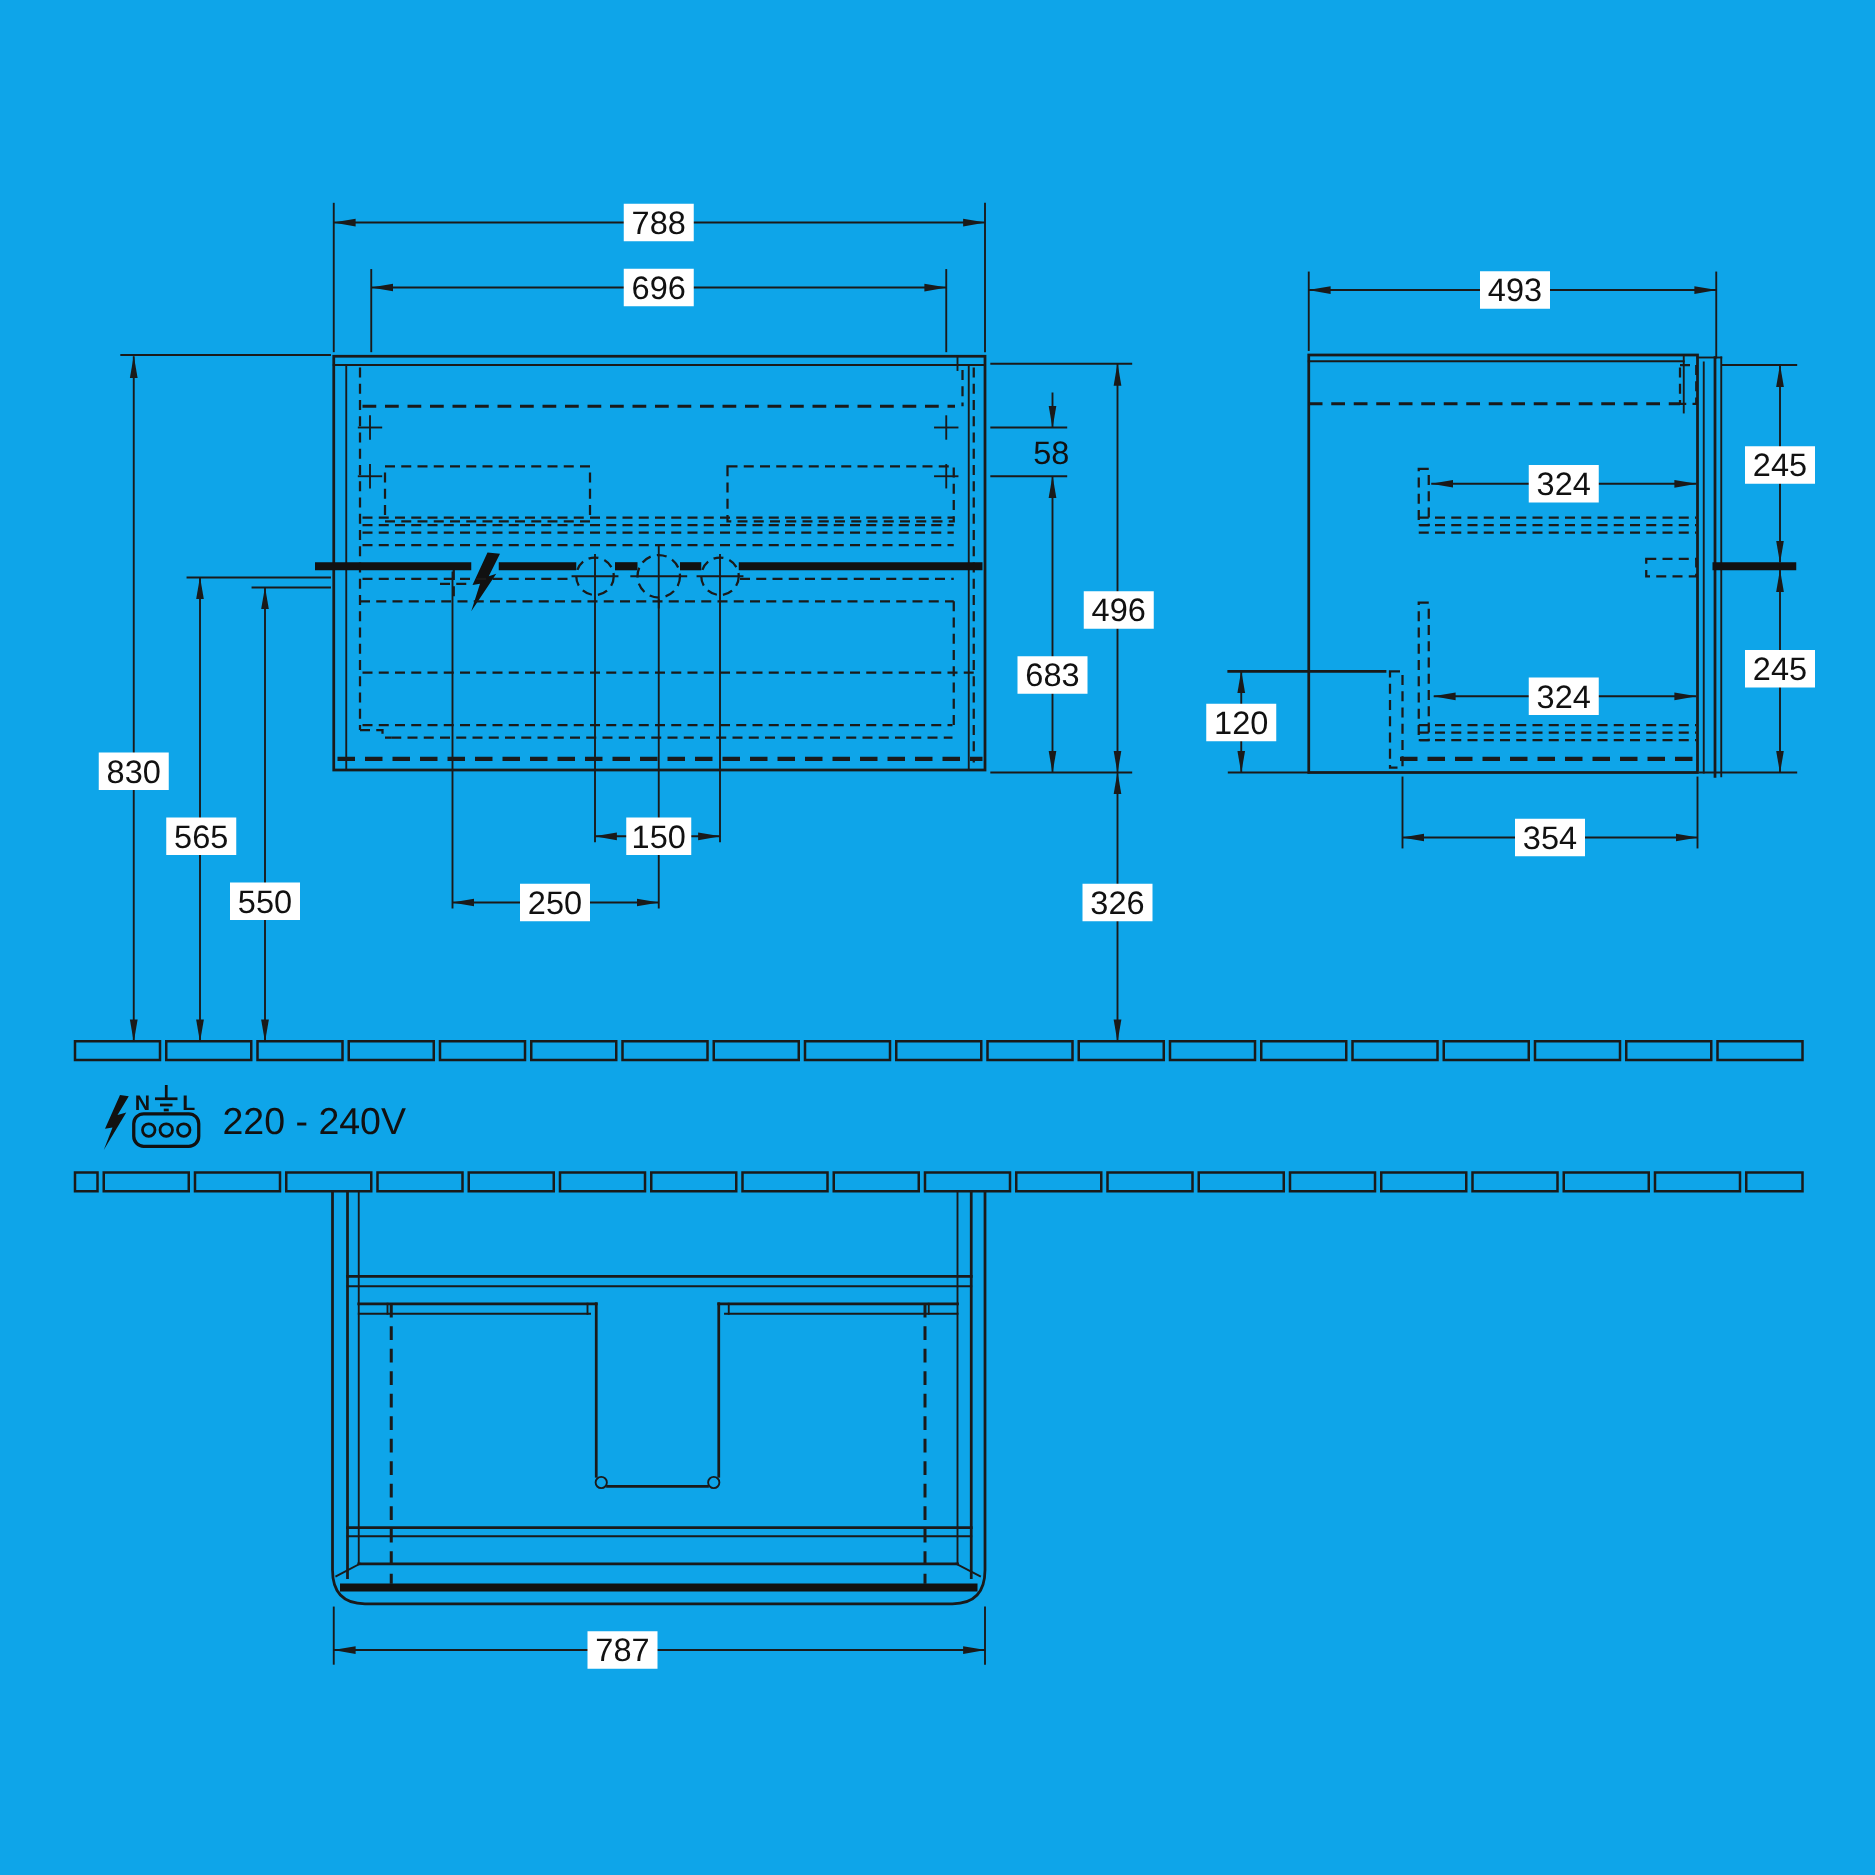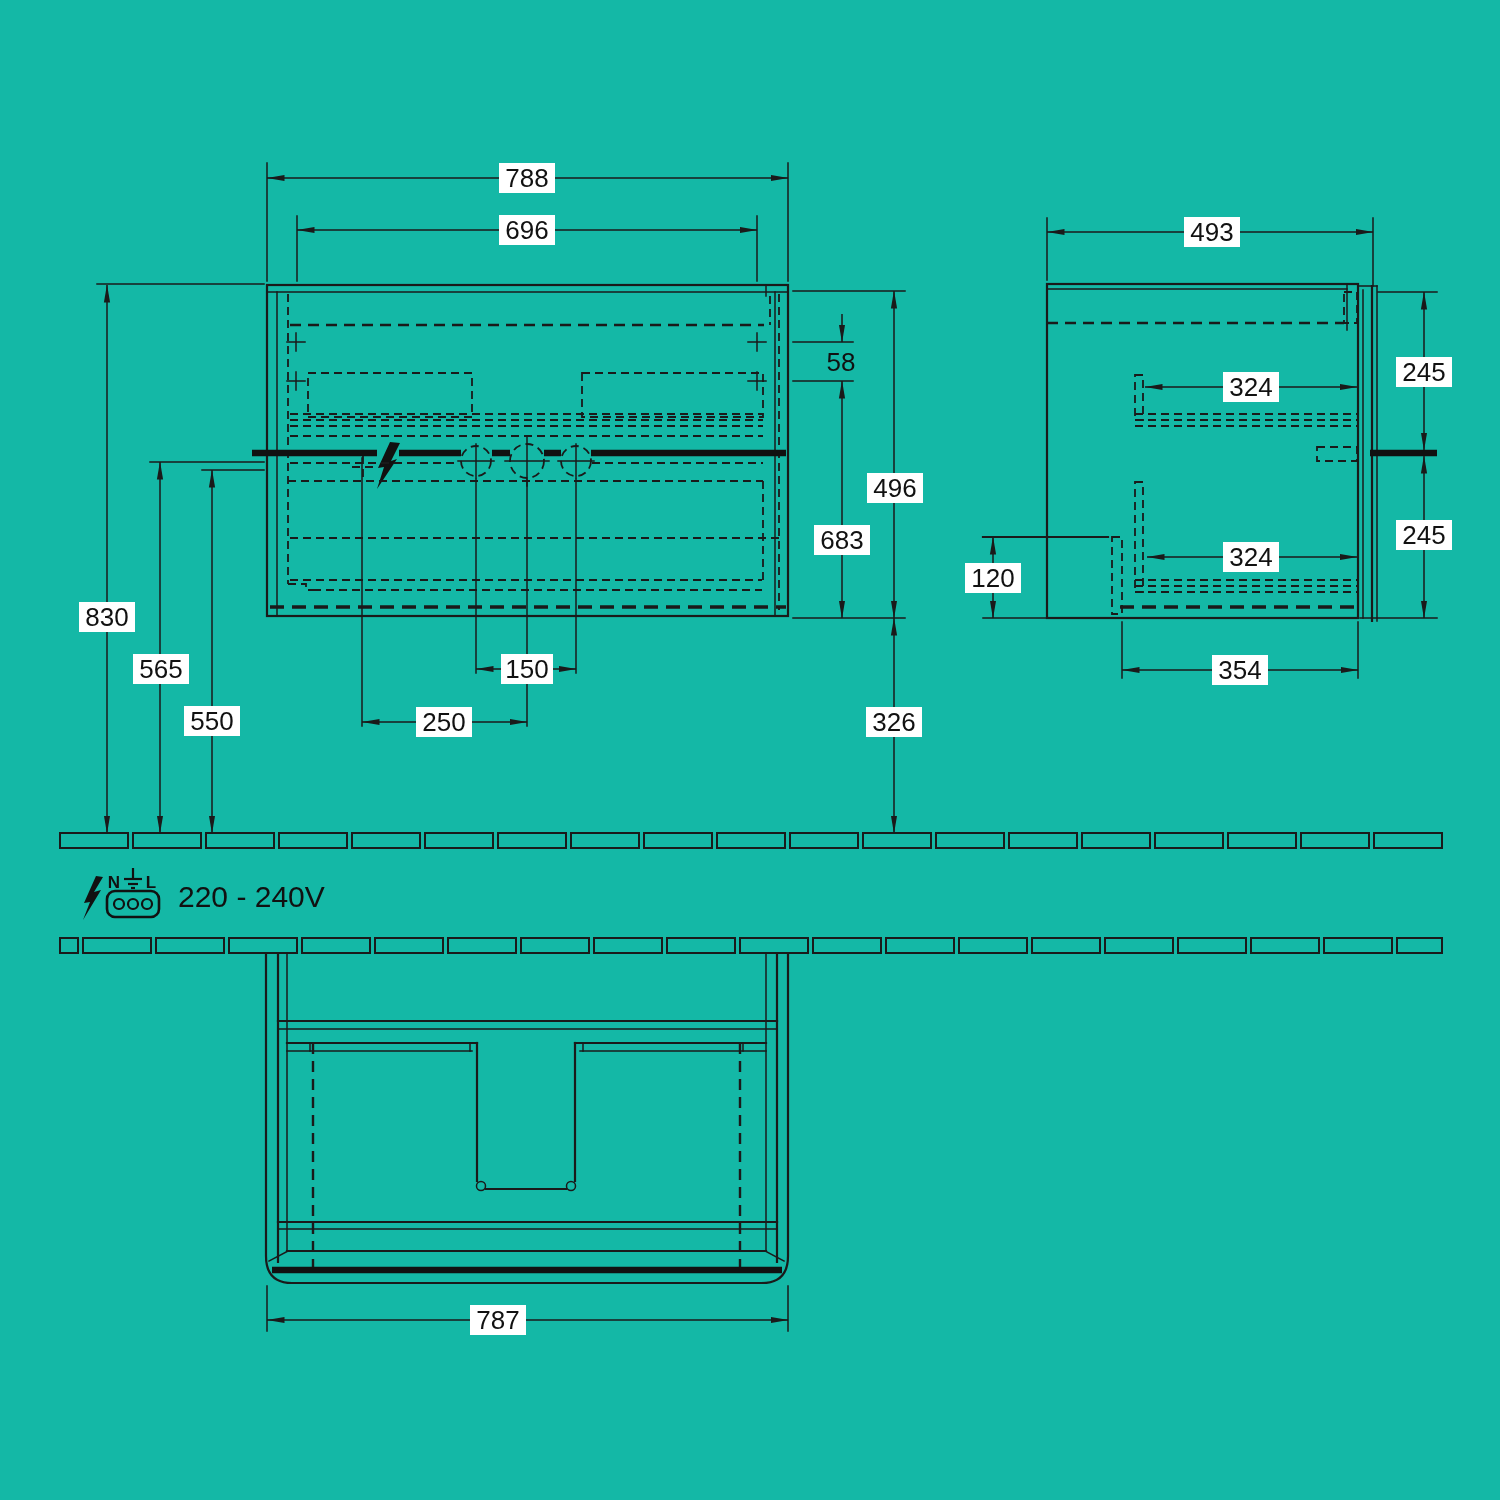--- a/index.html
+++ b/index.html
@@ -1,16 +1,16 @@
 <!DOCTYPE html>
 <html><head>
 <meta charset="utf-8">
 <style>
   html,body{margin:0;padding:0;background:#ffffff;}
-  .stage{width:1500px;height:1500px;background:#14b8a6;position:relative;text-decoration:underline;}
+  .stage{width:1500px;height:1500px;background:#0ea5e9;position:relative;text-decoration:underline;}
   svg{display:block;}
   .ln{stroke:#1a1a1a;stroke-width:2.2;fill:none;stroke-linecap:square;}
   .thin{stroke:#1a1a1a;stroke-width:1.5;fill:none;stroke-linecap:square;}
   .dash{stroke:#1a1a1a;stroke-width:2.4;fill:none;stroke-dasharray:11 7;stroke-linecap:butt;}
   .dash2{stroke:#1a1a1a;stroke-width:1.8;fill:none;stroke-dasharray:8 5;stroke-linecap:butt;}
   .dashHeavy{stroke:#1a1a1a;stroke-width:3.4;fill:none;stroke-dasharray:14 8;}
   .thick{stroke:#111;stroke-width:6.5;fill:none;}
   .dim{stroke:#1a1a1a;stroke-width:1.5;fill:none;}
   .lblbg{fill:#ffffff;}
   text{font-family:"Liberation Sans", sans-serif;fill:#111;}

